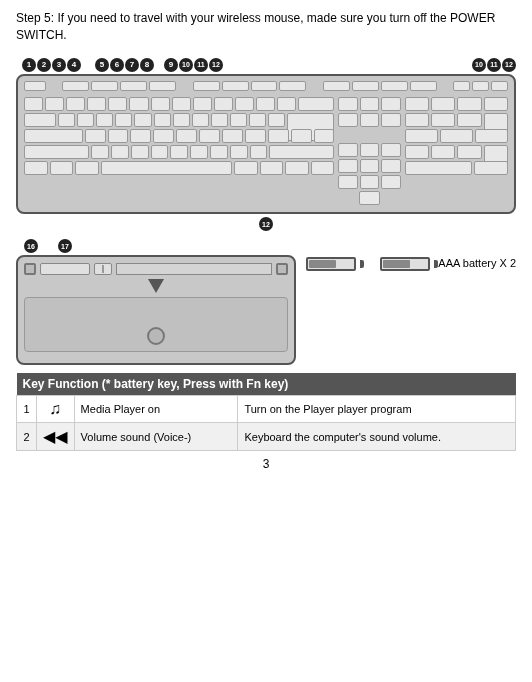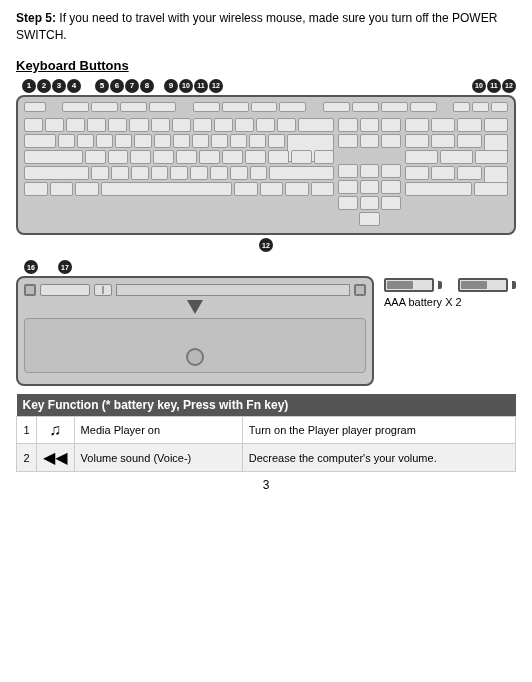--- a/index.html
+++ b/index.html
@@ -17,21 +17,21 @@
       padding: 10px 16px 10px 16px;
     }
 
     .step-text {
       font-size: 12px;
       line-height: 1.4;
       margin-bottom: 14px;
       padding-left: 0;
     }
     .step-text strong {
-      font-weight: bold;
+      font-weight: normal;
     }
 
     .section-title {
       font-size: 13px;
       font-weight: bold;
       text-decoration: underline;
       margin-bottom: 6px;
     }
 
     
@@ -169,21 +169,20 @@
 </head>
 <body>
 
 <div class="page">
 
   <p class="step-text">
     <strong>Step 5:</strong>
     <span>If you need to travel with your wireless mouse, made sure you turn off the POWER SWITCH.</span>
   </p>
 
-  <div class="section-title">Keyboard Buttons</div>
 
   <div class="keyboard-section">
 
     <div style="display:flex; align-items:center; margin-bottom:2px; padding-left:6px; gap:1px;">
       <div class="bubble">1</div>
       <div class="bubble">2</div>
       <div class="bubble">3</div>
       <div class="bubble">4</div>
       <div style="width:12px"></div>
       <div class="bubble">5</div>
@@ -400,21 +399,21 @@
         <div style="display:flex; justify-content:center; margin:4px 0;">
           <div class="arrow-down"></div>
         </div>
 
         <div style="width:100%; height:55px; background:#c0c0c0; border-radius:4px; border:1px solid #999; position:relative; display:flex; align-items:flex-end; justify-content:center; padding-bottom:6px;">
           <div style="width:18px; height:18px; border:2px solid #777; border-radius:50%; background:#b8b8b8;"></div>
         </div>
       </div>
     </div>
 
-    <div style="display:flex; flex-direction:column; justify-content:flex-start; padding-top:18px;">
+    <div style="display:flex; flex-direction:row; justify-content:flex-start; padding-top:18px;">
       <div style="display:flex; align-items:center; gap:4px; margin-bottom:4px;">
         <div class="battery-body">
           <div class="battery-fill"></div>
         </div>
         <div class="battery-cap"></div>
         <div style="width:8px;"></div>
         <div class="battery-body">
           <div class="battery-fill"></div>
         </div>
         <div class="battery-cap"></div>
@@ -434,20 +433,20 @@
     <tr>
       <td class="num-cell">1</td>
       <td class="icon-cell">♫</td>
       <td>Media Player on</td>
       <td>Turn on the Player player program</td>
     </tr>
         <tr>
       <td class="num-cell">2</td>
       <td class="icon-cell">◀◀</td>
       <td>Volume sound (Voice-)</td>
-      <td>Decrease the computer's your volume.</td>
+      <td>Keyboard the computer's sound volume.</td>
     </tr>
       </tbody>
   </table>
 
   <div class="page-num">3</div>
 
 </div>
 
 </body></html>

